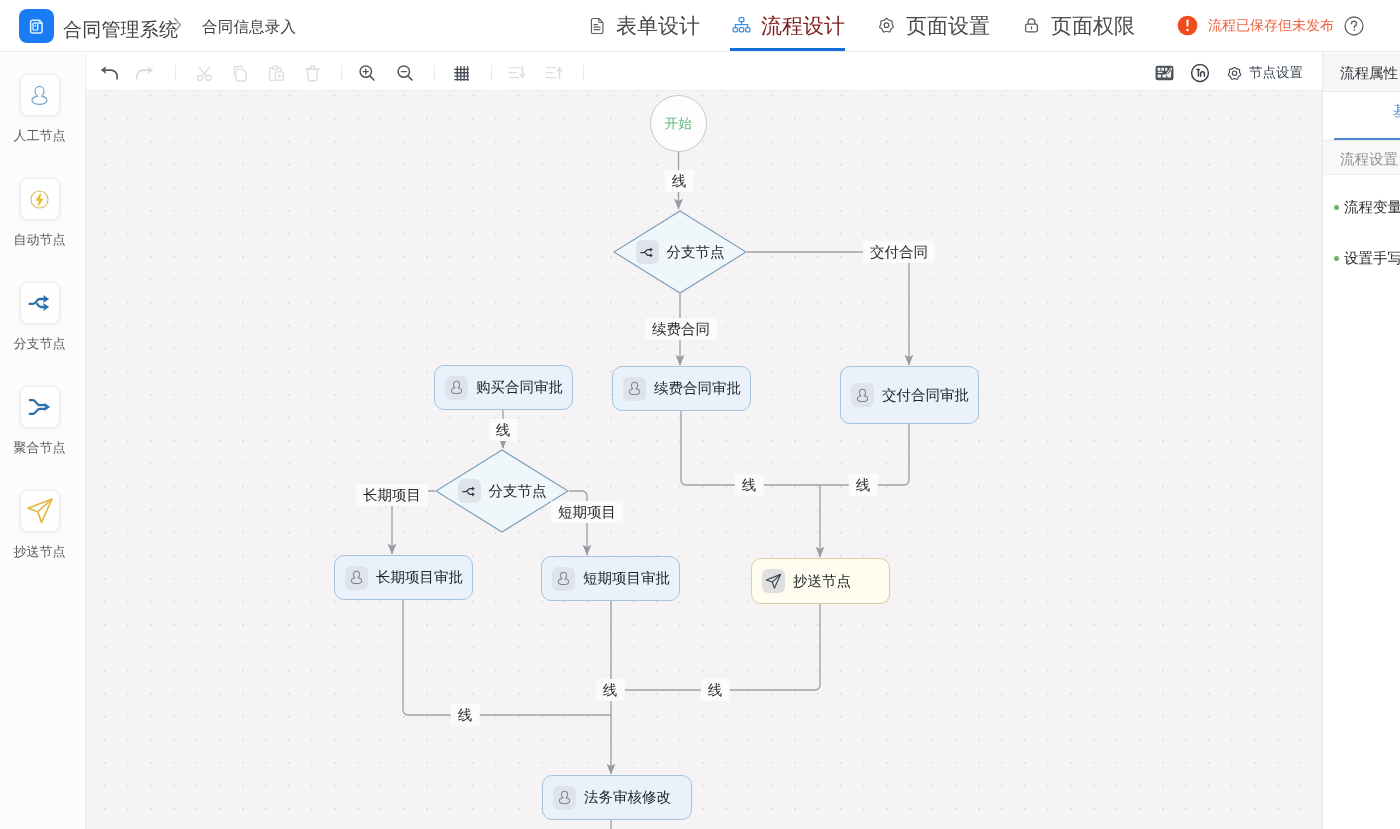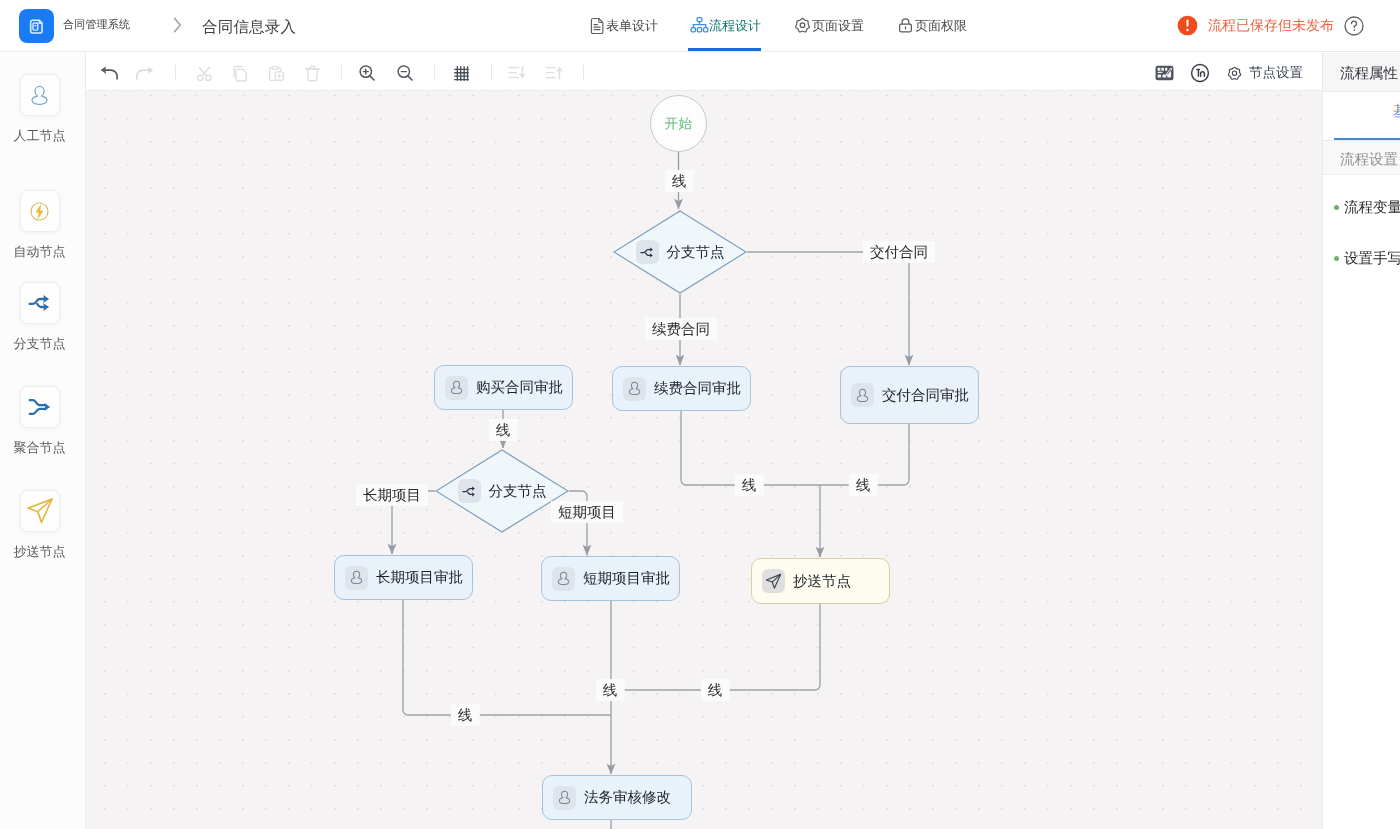--- a/index.html
+++ b/index.html
@@ -18,31 +18,31 @@
   .header {
     position: absolute; left: 0; top: 0; width: 1400px; height: 52px;
     background: #fff; border-bottom: 1px solid #ebebeb;
     display: flex; align-items: center;
   }
   .logo {
     position:absolute; left:19px; top:9px;
     width: 35px; height: 34px; border-radius: 8px;
     background: #1a7cf5; display: flex; align-items: center; justify-content: center;
   }
-  .brand { position:absolute; left:63px; top:17px; font-size: 11px; color: #3f3f3f; white-space: nowrap; letter-spacing:.2px;}
+  .brand { position:absolute; left:63px; top:17px; font-size: 19px; color: #3f3f3f; white-space: nowrap; letter-spacing:.2px;}
   .crumb-sep { position:absolute; left:171px; top:14px; color: #a0a0a0; }
   .crumb-cur { position:absolute; left:202px; top:17px; font-size: 15.5px; color: #3f3f3f; white-space: nowrap; letter-spacing:.2px;text-align:center;}
 
   .tabs { position: absolute; left: 572px; top: 0; height: 52px; display: flex; align-items: stretch; }
   .tab {
-    display: flex; align-items: center; padding: 0 16px; height: 51px;
-    font-size: 13px; color: #4a4a4a; cursor: pointer; position: relative; white-space: nowrap;
+    display: flex; align-items: center; gap: 10px; padding: 0 16px; height: 51px;
+    font-size: 21px; color: #4a4a4a; cursor: pointer; position: relative; white-space: nowrap;
   }
   .tab .ti { display: flex; align-items: center; }
-  .tab.active { color: #0f766e; }
+  .tab.active { color: #7f1d1d; }
   .tab.active::after {
     content: ""; position: absolute; left: 14px; right: 16px; bottom: 0; height: 3px; background: #1370d8;
   }
   .status {
     position: absolute; left: 1177px; top: 15px; display: flex; align-items: center; gap: 10px;
   }
   .status-text { font-size: 14px; color: #ef6040; white-space: nowrap; }
   .help-btn { position: absolute; left: 1344px; top: 16px; width: 20px; height: 20px; cursor:pointer;}
 
   
@@ -210,21 +210,21 @@
   <div class="palette">
     <div class="pal-item" style="top:21px">
       <div class="pal-icon">
         <svg width="23" height="23" viewBox="0 0 24 24">
           <path d="M12 2.6c-2.8 0-4.7 2.2-4.7 5.0 0 2.2 1.1 4.0 2.5 5.0 -3.2 0.7 -5.6 2.4 -5.6 4.4 0 2.5 3.5 4.3 7.8 4.3s7.8-1.8 7.8-4.3c0-2.0 -2.4-3.7 -5.6-4.4 1.4-1.0 2.5-2.8 2.5-5.0 0-2.8-1.9-5.0-4.7-5.0z" fill="none" stroke="#7ba7cd" stroke-width="1.3" stroke-linejoin="round"></path>
         </svg>
       </div>
       <div class="pal-label">人工节点</div>
     </div>
 
-    <div class="pal-item" style="top:137px">
+    <div class="pal-item" style="top:125px">
       <div class="pal-icon">
         <svg width="23" height="23" viewBox="0 0 24 24">
           <circle cx="12" cy="12" r="8.9" fill="none" stroke="#d4bb62" stroke-width="1.15"></circle>
           <path d="M13.4 5.0 8.3 12.9h3.2l-0.9 6.1 5.1-7.6h-3.3z" fill="#efbd2c" stroke="#e0ae1e" stroke-width="0.5" stroke-linejoin="round"></path>
         </svg>
       </div>
       <div class="pal-label">自动节点</div>
     </div>
 
     <div class="pal-item" style="top:229px">

